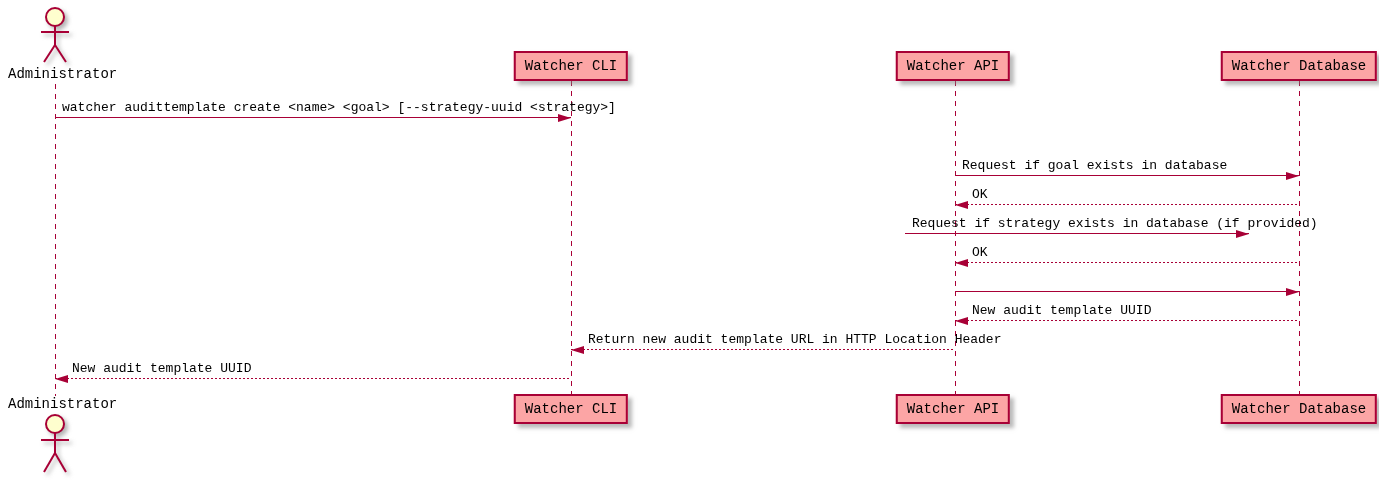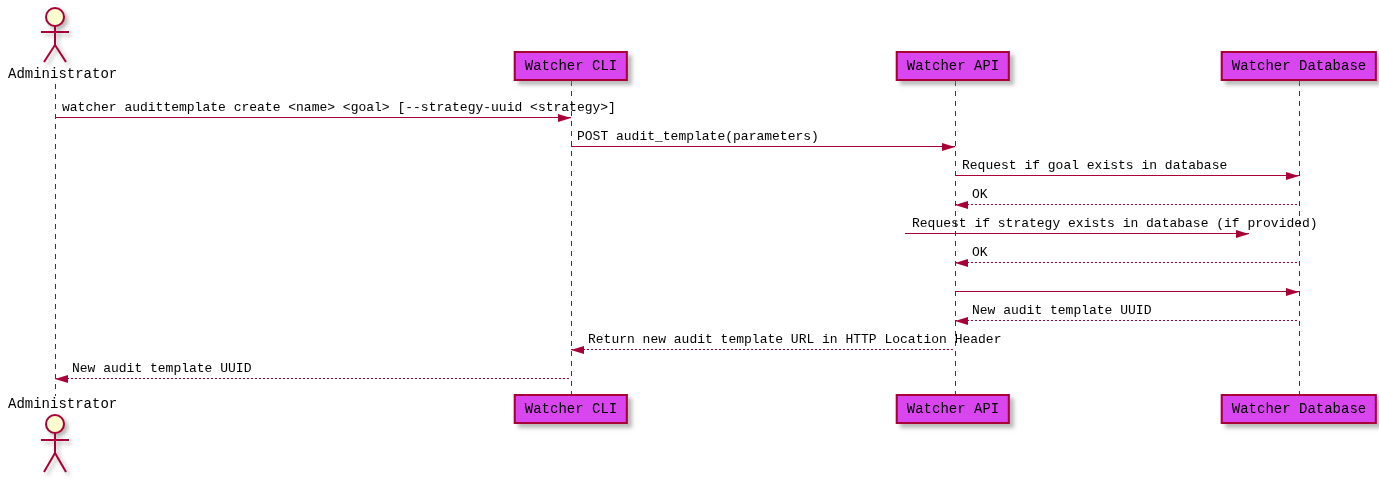--- a/index.html
+++ b/index.html
@@ -13,21 +13,21 @@
   
   .lifeline{
     position:absolute;
     width:1px;
     background:repeating-linear-gradient(180deg,#A80036 0 5px,transparent 5px 10px);
   }
   
   .pbox{
     position:absolute;
     transform:translateX(-50%);
-    background:#d946ef;
+    background:#fca5a5;
     border:2px solid #A80036;
     box-shadow:4px 4px 4px rgba(130,130,130,0.55);
     height:30px;
     box-sizing:border-box;
     display:flex;align-items:center;
     padding:0 9px;
     font-size:14px;color:#000000;
     white-space:nowrap;
   }
   
@@ -71,25 +71,20 @@
   <div class="pbox" style="left:571px;top:51px">Watcher CLI</div>
   <div class="pbox" style="left:953px;top:51px">Watcher API</div>
   <div class="pbox" style="left:1299px;top:51px">Watcher Database</div>
 
   <div class="message" style="left:55px;top:98px;width:516px">
     <span class="msg-label" style="left:7px">watcher audittemplate create &lt;name&gt; &lt;goal&gt; [--strategy-uuid &lt;strategy&gt;]</span>
     <div class="msg-line"></div>
     <div class="arrowhead right"></div>
   </div>
 
-  <div class="message" style="left:571px;top:127px;width:384px">
-    <span class="msg-label" style="left:6px">POST audit_template(parameters)</span>
-    <div class="msg-line"></div>
-    <div class="arrowhead right"></div>
-  </div>
 
   <div class="message" style="left:955px;top:156px;width:344px">
     <span class="msg-label" style="left:7px">Request if goal exists in database</span>
     <div class="msg-line"></div>
     <div class="arrowhead right"></div>
   </div>
 
   <div class="message" style="left:955px;top:185px;width:344px">
     <span class="msg-label" style="left:17px">OK</span>
     <div class="msg-line dashed"></div>

